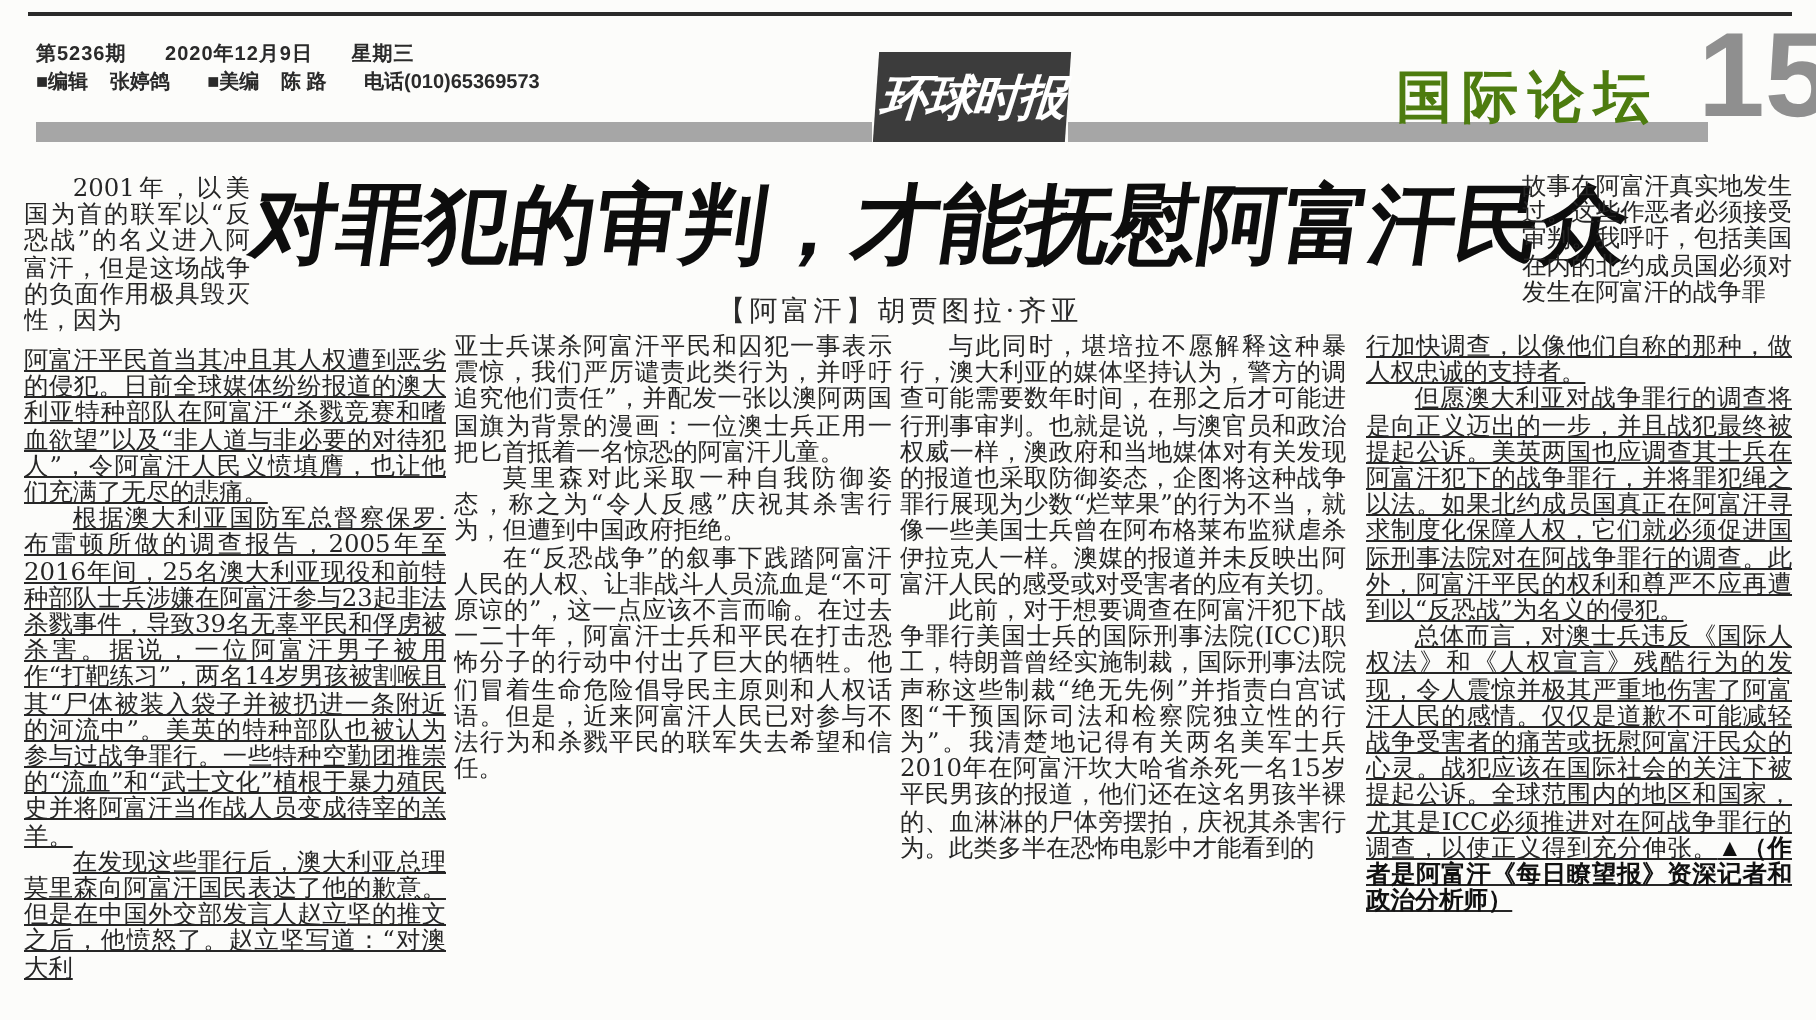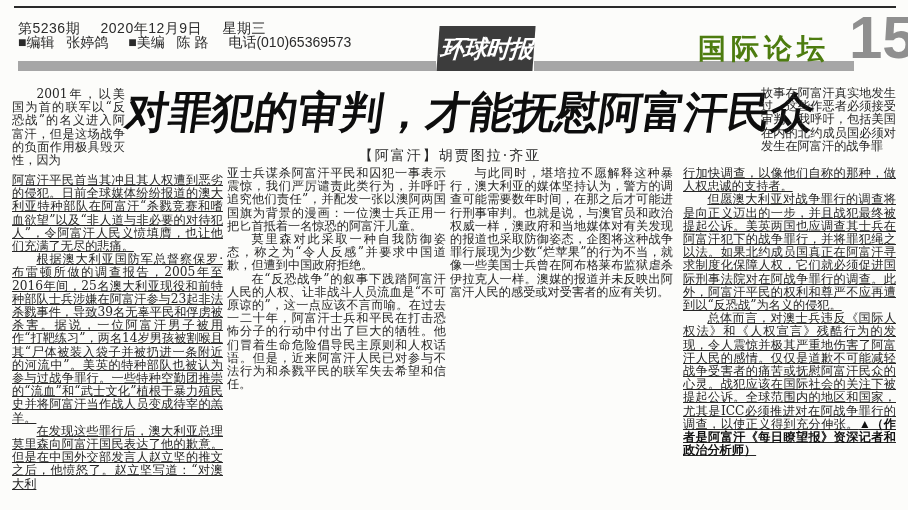--- a/index.html
+++ b/index.html
@@ -4,21 +4,21 @@
 <style>
   html,body{margin:0;padding:0;}
   body{
     width:908px;height:510px;position:relative;overflow:hidden;
     background:#fcfcfa;color:#1f1f1f;
     font-family:"DejaVu Serif","Liberation Serif",serif;
   }
   .top-rule{position:absolute;left:14px;top:6px;width:882px;border-top:2px solid #2a2a2a;}
   
   .meta-line{position:absolute;left:18px;font-family:"Liberation Sans",sans-serif;
-    font-weight:normal;font-size:14px;color:#2a2a2a;white-space:nowrap;}
+    font-weight:bold;font-size:10px;color:#2a2a2a;white-space:nowrap;}
   .meta-1{top:20px;letter-spacing:0.5px;}
   .meta-2{top:34px;}
   .meta-line span{margin-right:16px;}
   .gray-bar{position:absolute;top:61px;height:10px;background:#a6a6a6;}
   .gray-bar.left{left:18px;width:418px;}
   .gray-bar.right{left:534px;width:320px;}
   .masthead{position:absolute;left:438px;top:26px;width:96px;height:45px;
     background:#3c3c3c;color:#ffffff;display:flex;align-items:center;justify-content:center;
     font-family:"Liberation Sans",sans-serif;font-weight:900;font-style:italic;
     font-size:24px;letter-spacing:-1px;transform:skewX(-4deg);}
@@ -83,26 +83,27 @@
 </div>
 
 <div class="coltext col-1">
   <p>阿富汗平民首当其冲且其人权遭到恶劣的侵犯。日前全球媒体纷纷报道的澳大利亚特种部队在阿富汗“杀戮竞赛和嗜血欲望”以及“非人道与非必要的对待犯人”，令阿富汗人民义愤填膺，也让他们充满了无尽的悲痛。</p>
   <p class="ind">根据澳大利亚国防军总督察保罗·布雷顿所做的调查报告，2005年至2016年间，25名澳大利亚现役和前特种部队士兵涉嫌在阿富汗参与23起非法杀戮事件，导致39名无辜平民和俘虏被杀害。据说，一位阿富汗男子被用作“打靶练习”，两名14岁男孩被割喉且其“尸体被装入袋子并被扔进一条附近的河流中”。美英的特种部队也被认为参与过战争罪行。一些特种空勤团推崇的“流血”和“武士文化”植根于暴力殖民史并将阿富汗当作战人员变成待宰的羔羊。</p>
   <p class="ind">在发现这些罪行后，澳大利亚总理莫里森向阿富汗国民表达了他的歉意。但是在中国外交部发言人赵立坚的推文之后，他愤怒了。赵立坚写道：“对澳大利</p>
 </div>
 
 <div class="coltext col-2">
   <p>亚士兵谋杀阿富汗平民和囚犯一事表示震惊，我们严厉谴责此类行为，并呼吁追究他们责任”，并配发一张以澳阿两国国旗为背景的漫画：一位澳士兵正用一把匕首抵着一名惊恐的阿富汗儿童。</p>
-  <p class="ind">莫里森对此采取一种自我防御姿态，称之为“令人反感”并要求中国道歉，但遭到中国政府拒绝。</p>
+  <p class="ind">莫里森对此采取一种自我防御姿态，称之为“令人反感”庆祝其杀害行为，但遭到中国政府拒绝。</p>
   <p class="ind">在“反恐战争”的叙事下践踏阿富汗人民的人权、让非战斗人员流血是“不可原谅的”，这一点应该不言而喻。在过去一二十年，阿富汗士兵和平民在打击恐怖分子的行动中付出了巨大的牺牲。他们冒着生命危险倡导民主原则和人权话语。但是，近来阿富汗人民已对参与不法行为和杀戮平民的联军失去希望和信任。</p>
 </div>
 
 <div class="coltext col-3">
   <p class="ind">与此同时，堪培拉不愿解释这种暴行，澳大利亚的媒体坚持认为，警方的调查可能需要数年时间，在那之后才可能进行刑事审判。也就是说，与澳官员和政治权威一样，澳政府和当地媒体对有关发现的报道也采取防御姿态，企图将这种战争罪行展现为少数“烂苹果”的行为不当，就像一些美国士兵曾在阿布格莱布监狱虐杀伊拉克人一样。澳媒的报道并未反映出阿富汗人民的感受或对受害者的应有关切。</p>
+  <p class="ind">此前，对于想要调查在阿富汗犯下战争罪行美国士兵的国际刑事法院(ICC)职工，特朗普曾经实施制裁，国际刑事法院声称这些制裁“绝无先例”并指责白宫试图“干预国际司法和检察院独立性的行为”。我清楚地记得有关两名美军士兵2010年在阿富汗坎大哈省杀死一名15岁平民男孩的报道，他们还在这名男孩半裸的、血淋淋的尸体旁摆拍，庆祝其杀害行为。此类多半在恐怖电影中才能看到的</p>
 </div>
 
 <div class="coltext col-4">
   <p>行加快调查，以像他们自称的那种，做人权忠诚的支持者。</p>
   <p class="ind">但愿澳大利亚对战争罪行的调查将是向正义迈出的一步，并且战犯最终被提起公诉。美英两国也应调查其士兵在阿富汗犯下的战争罪行，并将罪犯绳之以法。如果北约成员国真正在阿富汗寻求制度化保障人权，它们就必须促进国际刑事法院对在阿战争罪行的调查。此外，阿富汗平民的权利和尊严不应再遭到以“反恐战”为名义的侵犯。</p>
   <p class="ind">
     <span>总体而言，对澳士兵违反《国际人权法》和《人权宣言》残酷行为的发现，令人震惊并极其严重地伤害了阿富汗人民的感情。仅仅是道歉不可能减轻战争受害者的痛苦或抚慰阿富汗民众的心灵。战犯应该在国际社会的关注下被提起公诉。全球范围内的地区和国家，尤其是ICC必须推进对在阿战争罪行的调查，以使正义得到充分伸张。</span><span class="attribution">▲（作者是阿富汗《每日瞭望报》资深记者和政治分析师）</span>
   </p>
 </div>
 

